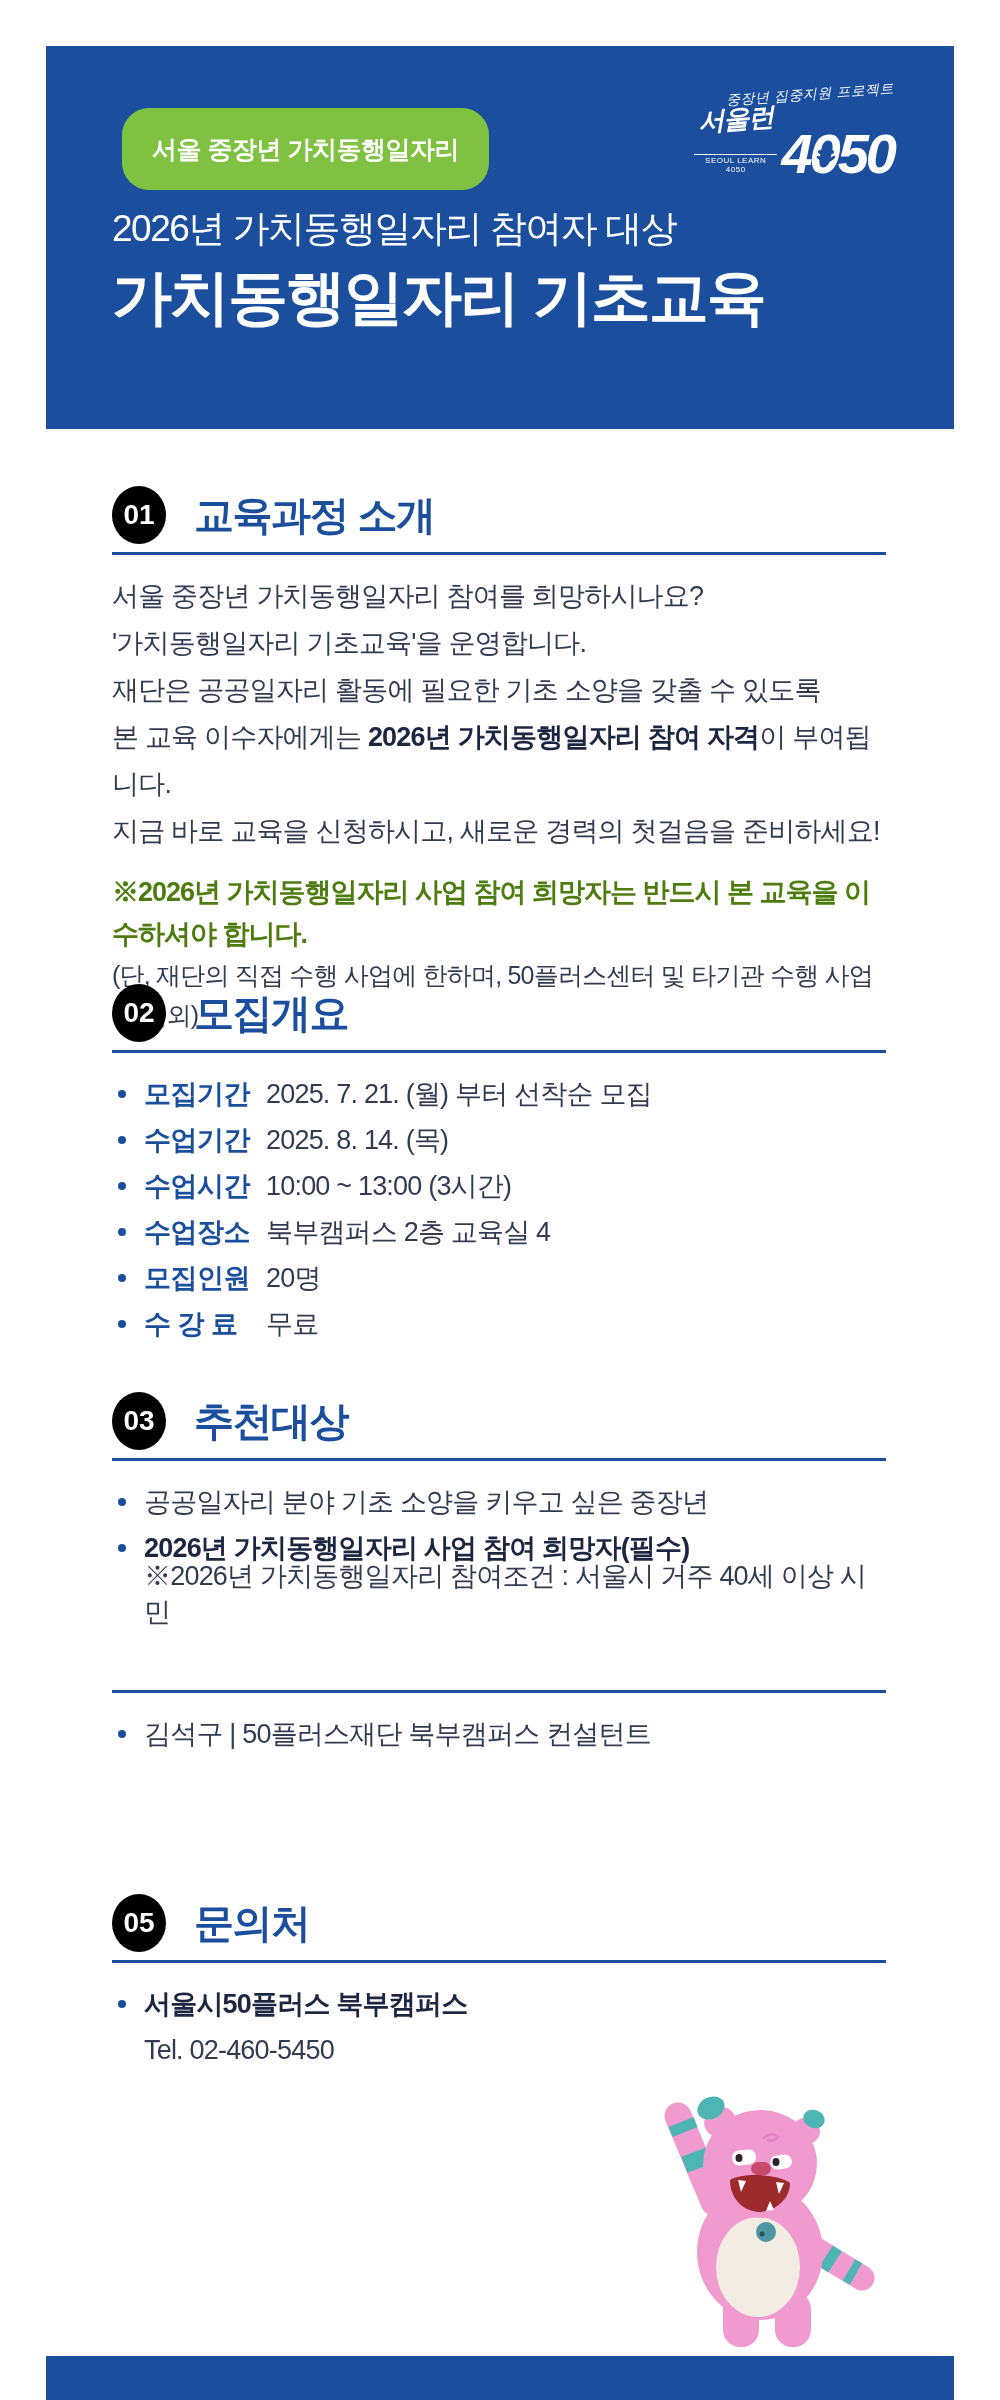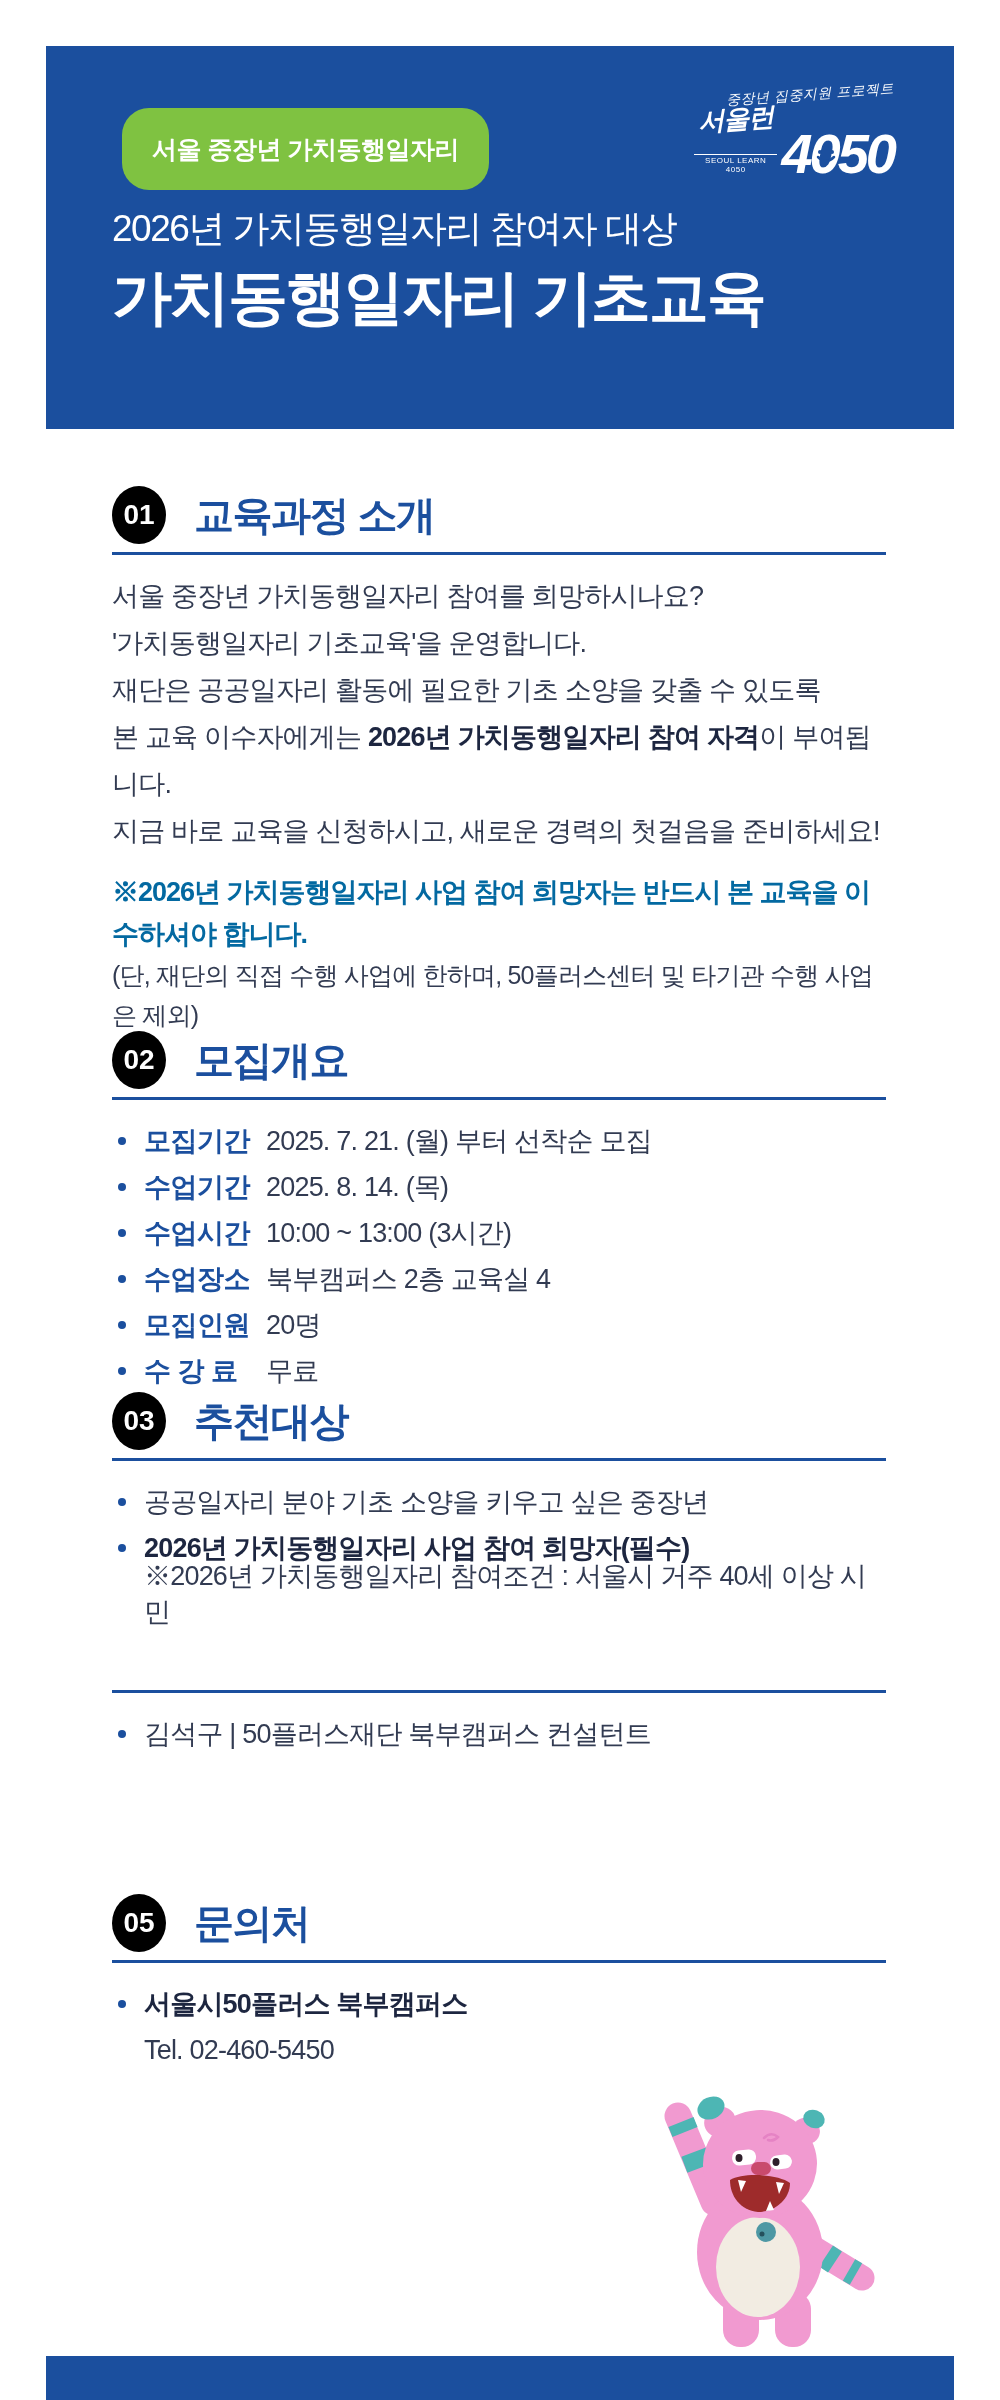--- a/index.html
+++ b/index.html
@@ -27,21 +27,21 @@
   .section{position:absolute;left:112px;width:774px;}
   .sec-head{display:flex;align-items:center;height:58px;}
   .sec-num{width:54px;height:58px;border-radius:50%;background:#000000;color:#fff;
            display:flex;align-items:center;justify-content:center;font-size:28px;font-weight:700;}
   .sec-title{margin-left:28px;color:#1b4f9e;font-size:40px;font-weight:700;letter-spacing:-1.5px;}
   .sec-divider{height:3px;background:#1b4f9e;margin-top:8px;}
   .sec-body{margin-top:18px;}
 
   .para{font-size:27px;line-height:47px;color:#323b52;letter-spacing:-0.8px;}
   .strong{font-weight:700;color:#1d2640;}
-  .note-bold{margin-top:16px;font-size:27px;line-height:42px;font-weight:700;color:#0369a1;letter-spacing:-1px;}
+  .note-bold{margin-top:16px;font-size:27px;line-height:42px;font-weight:700;color:#4d7c0f;letter-spacing:-1px;}
   .note-sub{font-size:25px;line-height:40px;color:#323b52;letter-spacing:-0.8px;}
 
   .row{display:flex;align-items:center;height:46px;}
   .dot{width:8px;height:8px;border-radius:50%;background:#1b4f9e;margin-left:6px;margin-right:18px;flex:none;}
   .row-label{width:112px;font-size:27px;font-weight:700;color:#1b4f9e;letter-spacing:-0.5px;flex:none;}
   .row-value{font-size:27px;color:#323b52;letter-spacing:-0.8px;margin-left:10px;}
   .row-text{font-size:27px;color:#323b52;letter-spacing:-0.8px;}
   .row-text.bold{font-weight:700;color:#1d2640;}
   .row.indent{padding-left:32px;}
 
@@ -89,21 +89,21 @@
       <div class="para">서울 중장년 가치동행일자리 참여를 희망하시나요?</div>
       <div class="para">'가치동행일자리 기초교육'을 운영합니다.</div>
       <div class="para">재단은 공공일자리 활동에 필요한 기초 소양을 갖출 수 있도록</div>
       <div class="para"><span>본 교육 이수자에게는 </span><span class="strong">2026년 가치동행일자리 참여 자격</span><span>이 부여됩니다.</span></div>
       <div class="para">지금 바로 교육을 신청하시고, 새로운 경력의 첫걸음을 준비하세요!</div>
       <div class="note-bold">※2026년 가치동행일자리 사업 참여 희망자는 반드시 본 교육을 이수하셔야 합니다.</div>
       <div class="note-sub">(단, 재단의 직접 수행 사업에 한하며, 50플러스센터 및 타기관 수행 사업은 제외)</div>
     </div>
   </div>
 
-  <div class="section" style="top:984px;margin-top:47px;">
+  <div class="section" style="top:984px;">
     <div class="sec-head">
       <span class="sec-num">02</span>
       <span class="sec-title">모집개요</span>
     </div>
     <div class="sec-divider"></div>
     <div class="sec-body">
       <div class="row">
         <span class="dot"></span>
         <span class="row-label">모집기간</span>
         <span class="row-value">2025. 7. 21. (월) 부터 선착순 모집</span>

